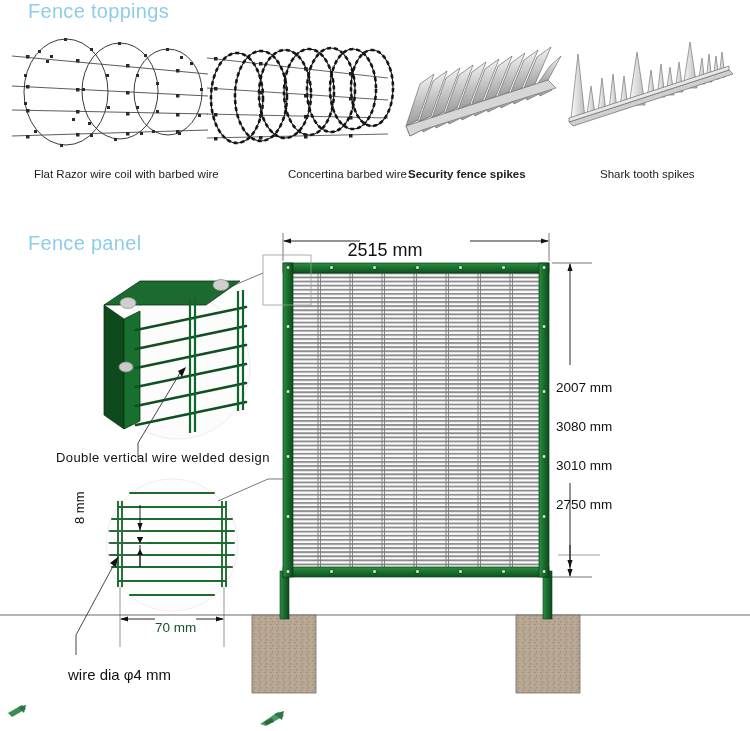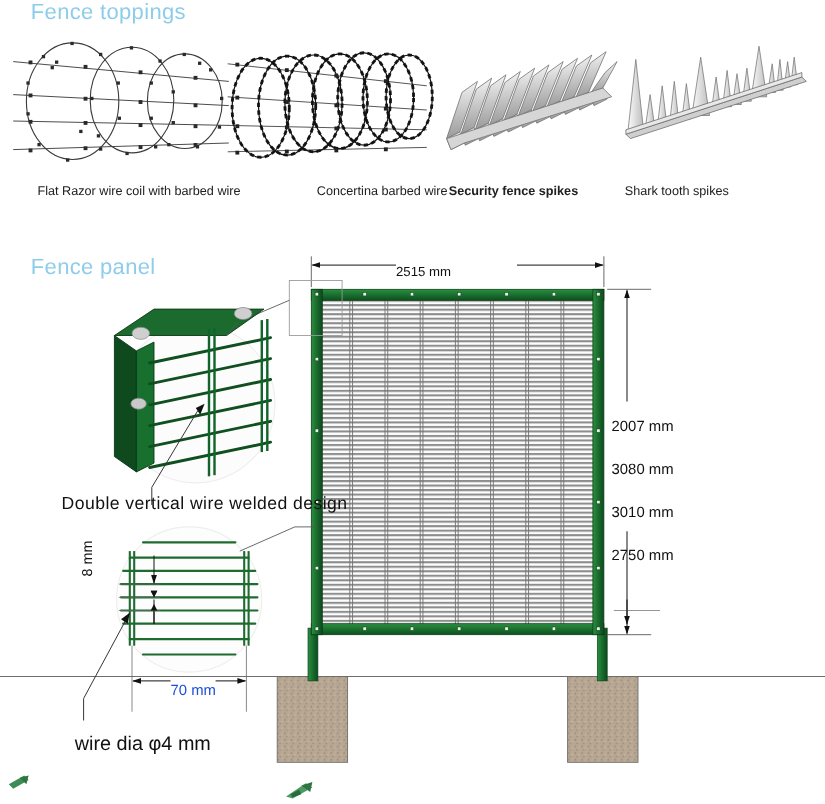--- a/index.html
+++ b/index.html
@@ -51,54 +51,54 @@
   #height-list div {
     font-size: 13.5px;
     color: #111;
     white-space: nowrap;
   }
 
   #label-double {
     position: absolute;
     left: 56px;
     top: 450px;
-    font-size: 16px;
+    font-size: 13px;
     color: #111;
     white-space: nowrap;
     letter-spacing: 0.4px;
   }
   #label-wiredia {
     position: absolute;
     left: 68px;
     top: 666px;
-    font-size: 18px;
+    font-size: 15px;
     color: #111;
     white-space: nowrap;
   }
   #label-70mm {
     position: absolute;
     left: 155px;
     top: 620px;
     font-size: 13.5px;
-    color: #1d4ed8;
+    color: #14532d;
   }
   #label-8mm {
     position: absolute;
     left: 72px;
     top: 524px;
     font-size: 13px;
     color: #111;
     transform: rotate(-90deg);
     transform-origin: left top;
   }
   #label-2515 {
     position: absolute;
     left: 385px;
     top: 240px;
-    font-size: 12px;
+    font-size: 18px;
     color: #111;
     transform: translateX(-50%);
   }
   #watermark {
     position: absolute;
     left: 258px;
     top: 708px;
   }
 </style>
 </head>
@@ -286,21 +286,21 @@
       <polygon points="141,56 147,56 144,28"></polygon>
       <polygon points="148,53 154,53 151,30"></polygon>
       <polygon points="154,51 160,51 157,26"></polygon>
     </g>
     <g stroke="#6a6a6a" stroke-width="0.7">
       <polygon points="4,96 8,100 168,48 164,44" fill="#cfcfcf"></polygon>
       <polygon points="4,92 4,96 164,44 164,40" fill="#e8e8e8"></polygon>
     </g>
   </svg>
 </div>
-<div class="topping-caption" style="left:568px;text-align:right;">Shark tooth spikes</div>
+<div class="topping-caption" style="left:600px;text-align:right;">Shark tooth spikes</div>
 
 <div id="panel-title" class="section-title">Fence panel</div>
 
 <svg style="position:absolute; left:0; top:215px;" width="750" height="516" viewBox="0 0 750 516">
   <defs>
     <linearGradient id="greenFrame" x1="0" y1="0" x2="0" y2="1">
       <stop offset="0%" stop-color="#2c8f3f"></stop>
       <stop offset="50%" stop-color="#19702f"></stop>
       <stop offset="100%" stop-color="#0f4f20"></stop>
     </linearGradient>

